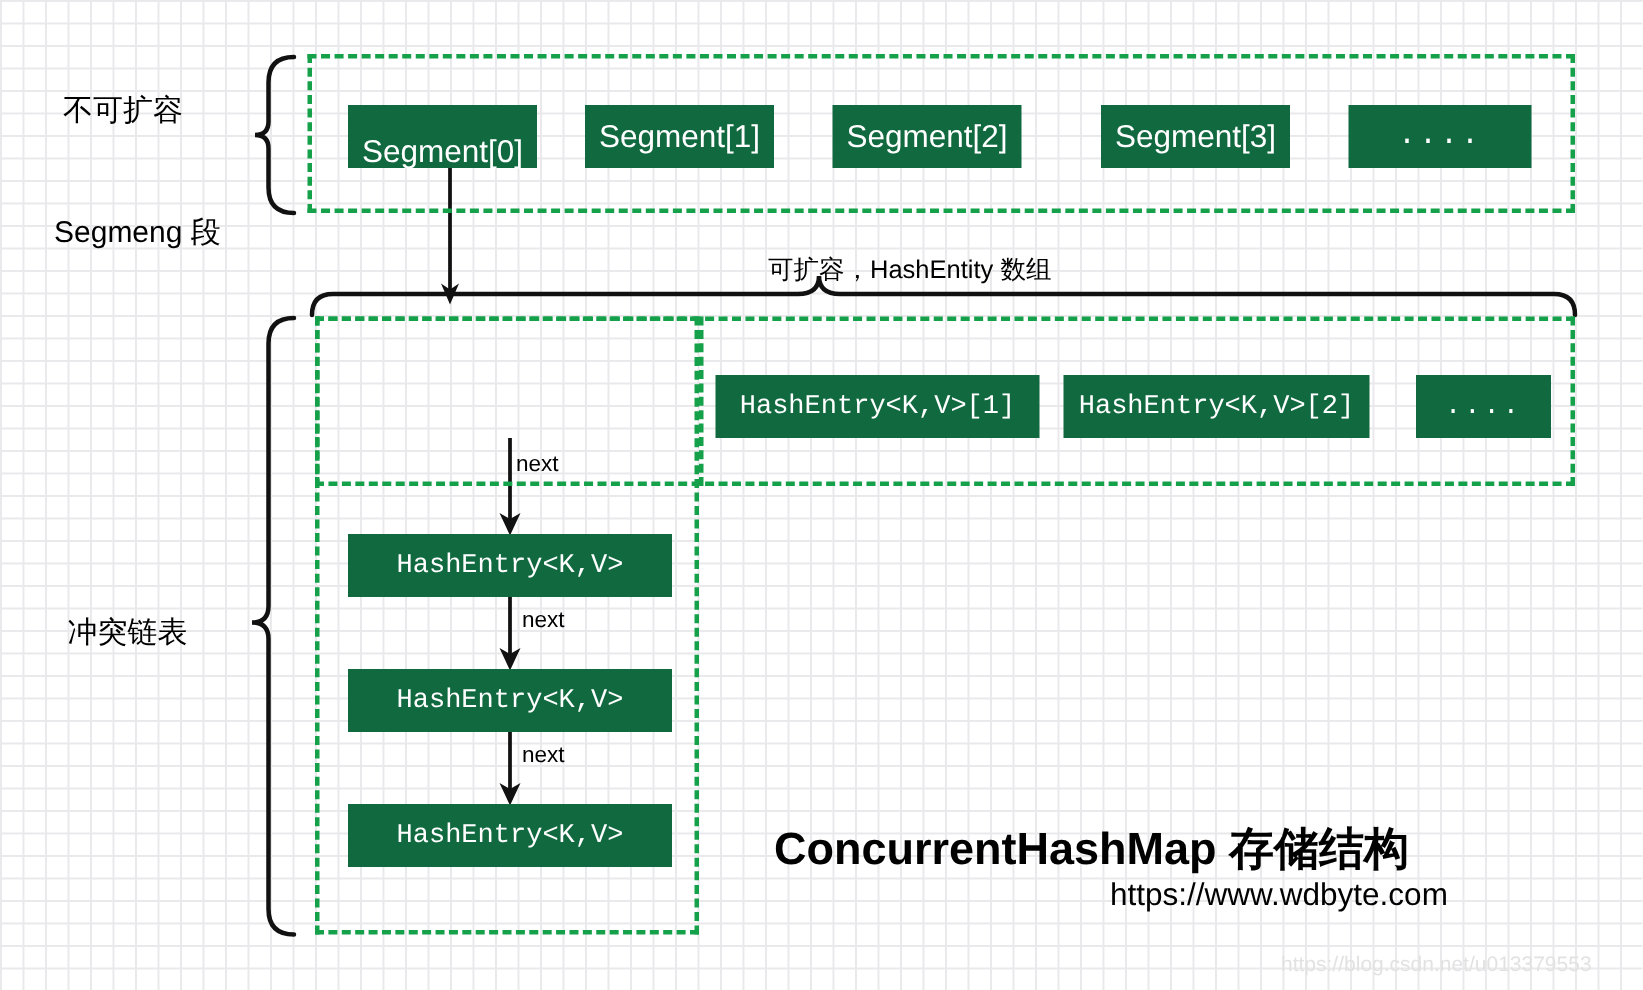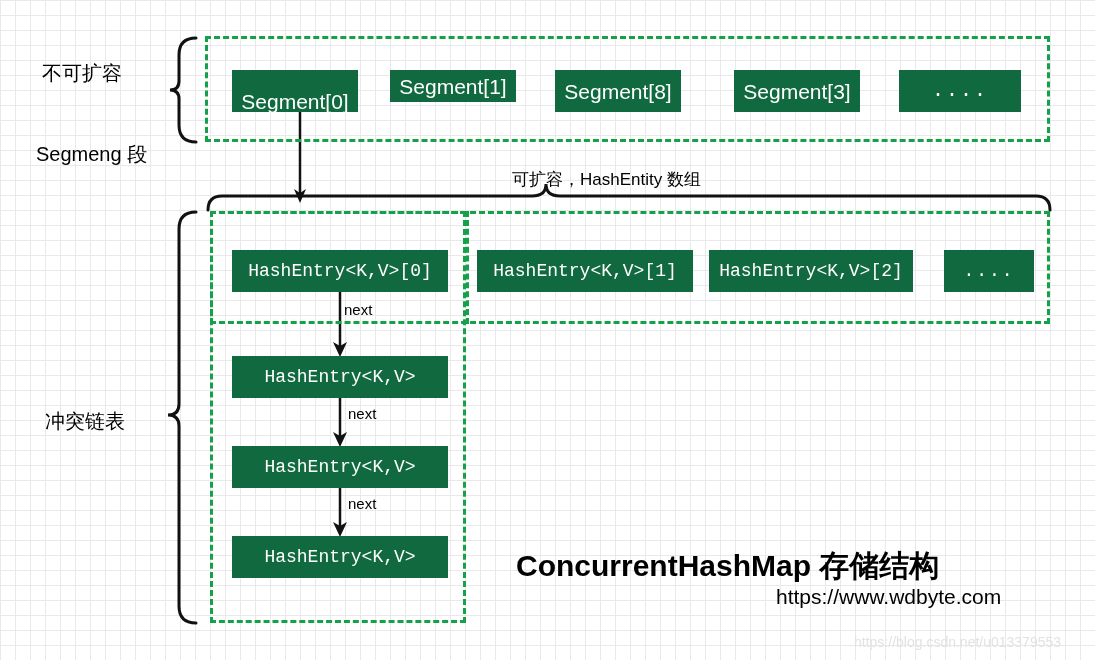--- a/index.html
+++ b/index.html
@@ -146,36 +146,33 @@
   <div class="lbl lbl-cn" style="left:42px; top:60px;">不可扩容</div>
   <div class="lbl lbl-cn" style="left:36px; top:105px;margin-top:36px;">Segmeng 段</div>
 
   <div class="lbl lbl-cn" style="left:45px; top:408px;">冲突链表</div>
 
   <div class="lbl lbl-mid" style="left:512px; top:168px;">可扩容，HashEntity 数组</div>
 
   <div class="gbox seg" style="left:232px; top:70px; width:126px; height:42px;align-items:flex-end;">
     <span>Segment[0]</span>
   </div>
-  <div class="gbox seg" style="left:390px; top:70px; width:126px; height:32px;">
+  <div class="gbox seg" style="left:390px; top:70px; width:126px; height:42px;">
     <span>Segment[1]</span>
   </div>
   <div class="gbox seg" style="left:555px; top:70px; width:126px; height:42px;">
-    <span>Segment[8]</span>
+    <span>Segment[2]</span>
   </div>
   <div class="gbox seg" style="left:734px; top:70px; width:126px; height:42px;">
     <span>Segment[3]</span>
   </div>
   <div class="gbox dots" style="left:899px; top:70px; width:122px; height:42px; font-size:20px;">
     <span>....</span>
   </div>
 
-  <div class="gbox entry" style="left:232px; top:250px; width:216px; height:42px;">
-    <span>HashEntry&lt;K,V&gt;[0]</span>
-  </div>
   <div class="gbox entry" style="left:477px; top:250px; width:216px; height:42px;">
     <span>HashEntry&lt;K,V&gt;[1]</span>
   </div>
   <div class="gbox entry" style="left:709px; top:250px; width:204px; height:42px;">
     <span>HashEntry&lt;K,V&gt;[2]</span>
   </div>
   <div class="gbox dots" style="left:944px; top:250px; width:90px; height:42px;">
     <span>....</span>
   </div>
 
@@ -187,16 +184,16 @@
   </div>
   <div class="gbox entry" style="left:232px; top:536px; width:216px; height:42px;">
     <span>HashEntry&lt;K,V&gt;</span>
   </div>
 
   <div class="lbl lbl-next" style="left:344px; top:301px;">next</div>
   <div class="lbl lbl-next" style="left:348px; top:405px;">next</div>
   <div class="lbl lbl-next" style="left:348px; top:495px;">next</div>
 
   <div class="title" style="left:516px; top:518px;">ConcurrentHashMap 存储结构</div>
-  <div class="url" style="left:776px; top:585px;">https://www.wdbyte.com</div>
+  <div class="url" style="left:740px; top:585px;">https://www.wdbyte.com</div>
   <div class="watermark" style="left:854px; top:634px;">https://blog.csdn.net/u013379553</div>
 
 </div>
 
 </body></html>

